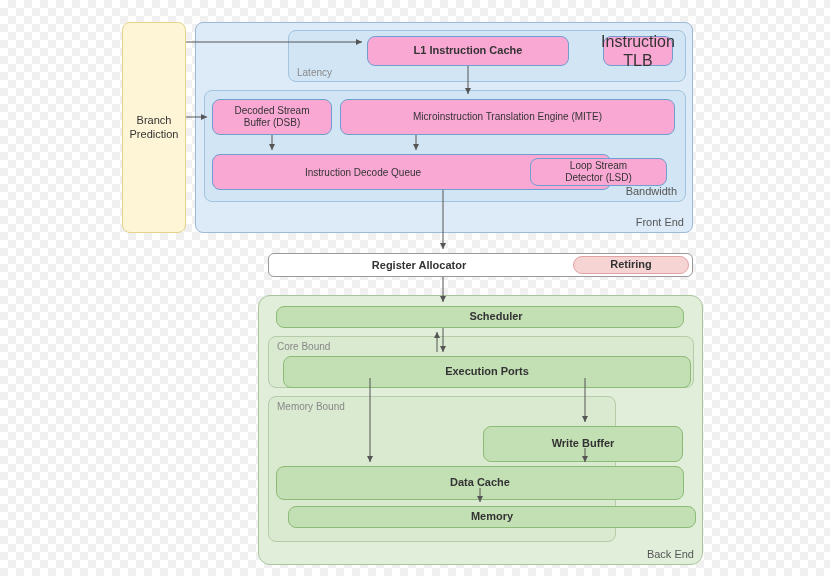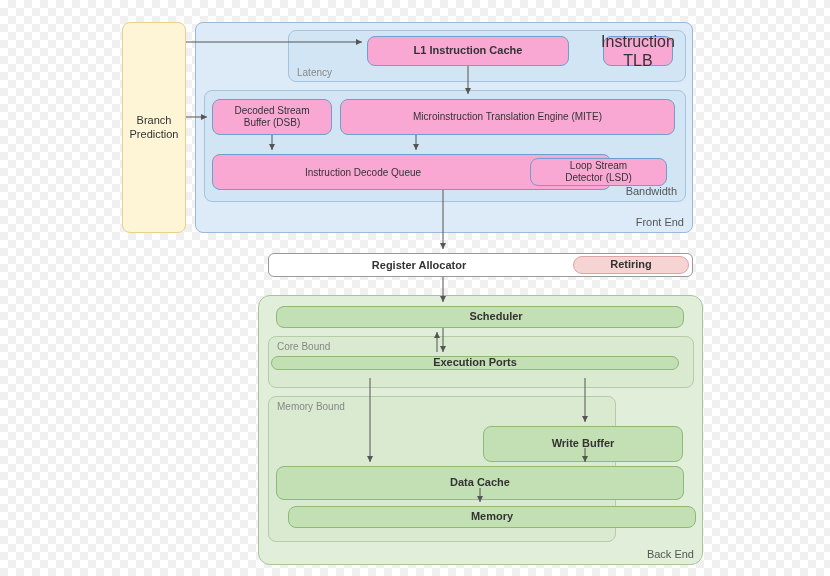--- a/index.html
+++ b/index.html
@@ -127,21 +127,21 @@
 <div id="be" class="box" style="left:258px; top:295px; width:445px; height:270px; border-radius:12px;">
   <span class="label-br">Back End</span>
 </div>
 
 <div class="box green-node center-text" style="left:276px; top:306px; width:408px; height:22px; font-weight:bold;padding-left:36px;">Scheduler</div>
 
 <div id="cb" class="box" style="left:268px; top:336px; width:426px; height:52px;">
   <span class="label-tl">Core Bound</span>
 </div>
 
-<div class="box green-node center-text" style="left:271px; top:356px; width:408px; height:14px; font-weight:bold;">Execution Ports</div>
+<div class="box green-node center-text" style="left:283px; top:356px; width:408px; height:32px; font-weight:bold;">Execution Ports</div>
 
 <div id="mb" class="box" style="left:268px; top:396px; width:348px; height:146px;padding-left:40px;">
   <span class="label-tl">Memory Bound</span>
 </div>
 
 <div class="box green-node center-text" style="left:483px; top:426px; width:200px; height:36px; font-weight:bold;">Write Buffer</div>
 
 <div class="box green-node center-text" style="left:276px; top:466px; width:408px; height:34px; font-weight:bold;">Data Cache</div>
 
 <div class="box green-node center-text" style="left:276px; top:506px; width:408px; height:22px; font-weight:bold;margin-left:12px;">Memory</div>

